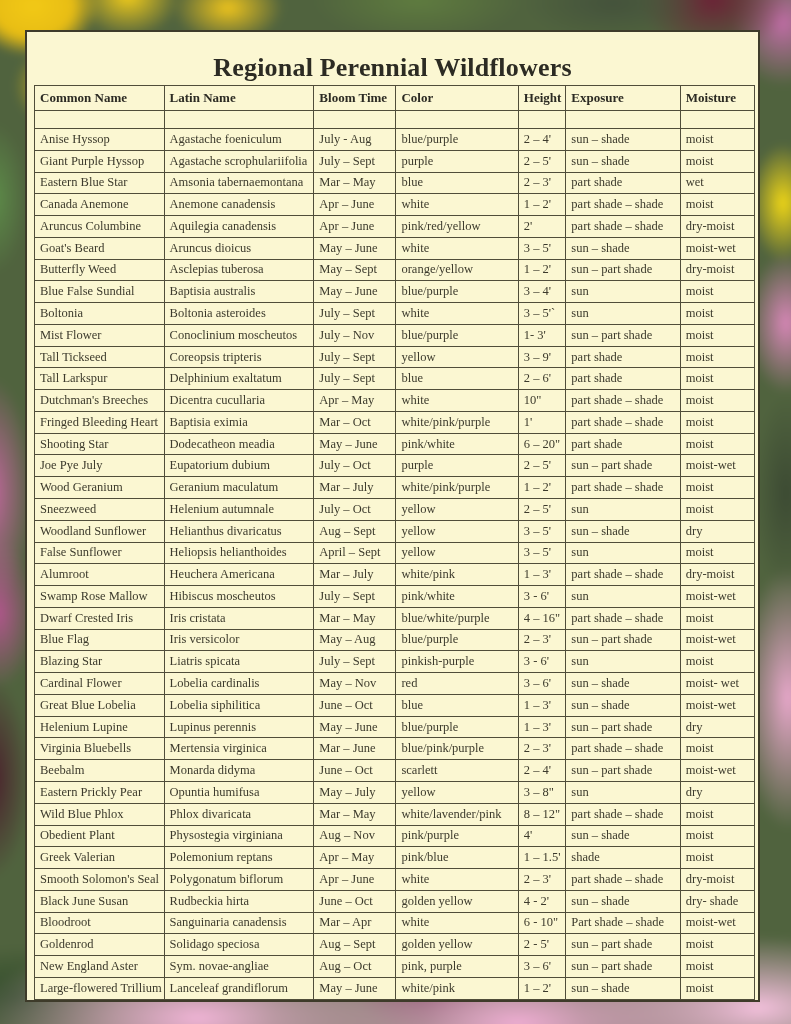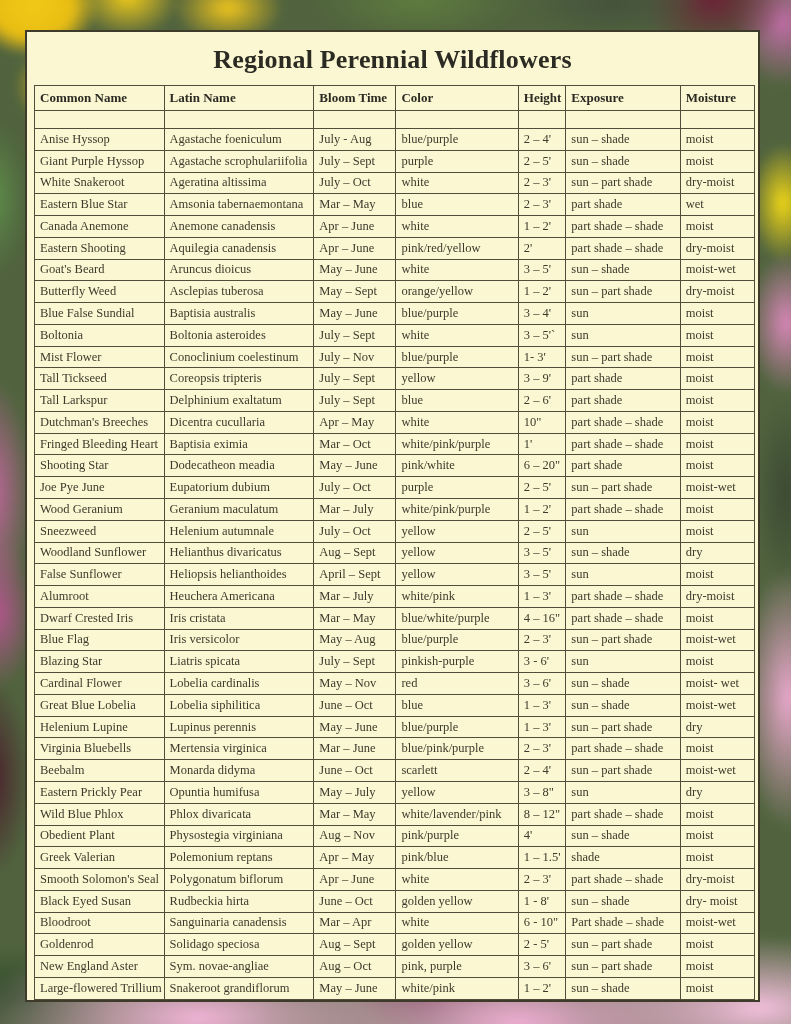--- a/index.html
+++ b/index.html
@@ -33,21 +33,21 @@
       radial-gradient(290px 105px at 530px 1035px,#eeadd2 0%,rgba(238,173,210,0) 85%),
       radial-gradient(210px 85px at 770px 1020px,#f3c0dc 0%,rgba(243,192,220,0) 85%),
       radial-gradient(130px 65px at 30px 1010px,#2e4a28 0%,rgba(46,74,40,0) 80%),
       radial-gradient(95px 55px at 440px 1002px,#4e2231 0%,rgba(78,34,49,0) 80%);
   }
   .panel{
     position:absolute;left:25px;top:30px;width:735px;height:972px;
     background:#FBF7D2;border:2px solid #3E3B2A;box-sizing:border-box;z-index:1;
   }
   .title{
-    margin:0;padding-top:13px;height:40px;text-align:center;
+    margin:8px;padding-top:13px;height:40px;text-align:center;
     font-size:26px;font-weight:bold;color:#2C2B23;letter-spacing:0.2px;
   }
   table.wf{
     position:absolute;left:7px;top:53px;width:721px;height:915px;
     border-collapse:collapse;table-layout:fixed;
     font-size:12.5px;color:#3C3A2C;
   }
   table.wf th, table.wf td{
     border:1px solid #504D3A;padding:0 5px;text-align:left;
     overflow:hidden;white-space:nowrap;vertical-align:middle;
@@ -109,48 +109,39 @@
         <tr>
           <td>Giant Purple Hyssop</td>
           <td>Agastache scrophulariifolia</td>
           <td>July – Sept</td>
           <td>purple</td>
           <td>2 – 5'</td>
           <td>sun – shade</td>
           <td>moist</td>
         </tr>
         <tr>
-          <td>White Snakeroot</td>
-          <td>Ageratina altissima</td>
-          <td>July – Oct</td>
-          <td>white</td>
-          <td>2 – 3'</td>
-          <td>sun – part shade</td>
-          <td>dry-moist</td>
-        </tr>
-        <tr>
           <td>Eastern Blue Star</td>
           <td>Amsonia tabernaemontana</td>
           <td>Mar – May</td>
           <td>blue</td>
           <td>2 – 3'</td>
           <td>part shade</td>
           <td>wet</td>
         </tr>
         <tr>
           <td>Canada Anemone</td>
           <td>Anemone canadensis</td>
           <td>Apr – June</td>
           <td>white</td>
           <td>1 – 2'</td>
           <td>part shade – shade</td>
           <td>moist</td>
         </tr>
         <tr>
-          <td>Eastern Shooting</td>
+          <td>Aruncus Columbine</td>
           <td>Aquilegia canadensis</td>
           <td>Apr – June</td>
           <td>pink/red/yellow</td>
           <td>2'</td>
           <td>part shade – shade</td>
           <td>dry-moist</td>
         </tr>
         <tr>
           <td>Goat's Beard</td>
           <td>Aruncus dioicus</td>
@@ -182,21 +173,21 @@
           <td>Boltonia</td>
           <td>Boltonia asteroides</td>
           <td>July – Sept</td>
           <td>white</td>
           <td>3 – 5'`</td>
           <td>sun</td>
           <td>moist</td>
         </tr>
         <tr>
           <td>Mist Flower</td>
-          <td>Conoclinium coelestinum</td>
+          <td>Conoclinium moscheutos</td>
           <td>July – Nov</td>
           <td>blue/purple</td>
           <td>1- 3'</td>
           <td>sun – part shade</td>
           <td>moist</td>
         </tr>
         <tr>
           <td>Tall Tickseed</td>
           <td>Coreopsis tripteris</td>
           <td>July – Sept</td>
@@ -235,21 +226,21 @@
         <tr>
           <td>Shooting Star</td>
           <td>Dodecatheon meadia</td>
           <td>May – June</td>
           <td>pink/white</td>
           <td>6 – 20"</td>
           <td>part shade</td>
           <td>moist</td>
         </tr>
         <tr>
-          <td>Joe Pye June</td>
+          <td>Joe Pye July</td>
           <td>Eupatorium dubium</td>
           <td>July – Oct</td>
           <td>purple</td>
           <td>2 – 5'</td>
           <td>sun – part shade</td>
           <td>moist-wet</td>
         </tr>
         <tr>
           <td>Wood Geranium</td>
           <td>Geranium maculatum</td>
@@ -287,20 +278,29 @@
           <td>moist</td>
         </tr>
         <tr>
           <td>Alumroot</td>
           <td>Heuchera Americana</td>
           <td>Mar – July</td>
           <td>white/pink</td>
           <td>1 – 3'</td>
           <td>part shade – shade</td>
           <td>dry-moist</td>
+        </tr>
+        <tr>
+          <td>Swamp Rose Mallow</td>
+          <td>Hibiscus moscheutos</td>
+          <td>July – Sept</td>
+          <td>pink/white</td>
+          <td>3 - 6'</td>
+          <td>sun</td>
+          <td>moist-wet</td>
         </tr>
         <tr>
           <td>Dwarf Crested Iris</td>
           <td>Iris cristata</td>
           <td>Mar – May</td>
           <td>blue/white/purple</td>
           <td>4 – 16"</td>
           <td>part shade – shade</td>
           <td>moist</td>
         </tr>
@@ -406,27 +406,27 @@
         <tr>
           <td>Smooth Solomon's Seal</td>
           <td>Polygonatum biflorum</td>
           <td>Apr – June</td>
           <td>white</td>
           <td>2 – 3'</td>
           <td>part shade – shade</td>
           <td>dry-moist</td>
         </tr>
         <tr>
-          <td>Black Eyed Susan</td>
+          <td>Black June Susan</td>
           <td>Rudbeckia hirta</td>
           <td>June – Oct</td>
           <td>golden yellow</td>
-          <td>1 - 8'</td>
-          <td>sun – shade</td>
-          <td>dry- moist</td>
+          <td>4 - 2'</td>
+          <td>sun – shade</td>
+          <td>dry- shade</td>
         </tr>
         <tr>
           <td>Bloodroot</td>
           <td>Sanguinaria canadensis</td>
           <td>Mar – Apr</td>
           <td>white</td>
           <td>6 - 10"</td>
           <td>Part shade – shade</td>
           <td>moist-wet</td>
         </tr>
@@ -443,21 +443,21 @@
           <td>New England Aster</td>
           <td>Sym. novae-angliae</td>
           <td>Aug – Oct</td>
           <td>pink, purple</td>
           <td>3 – 6'</td>
           <td>sun – part shade</td>
           <td>moist</td>
         </tr>
         <tr>
           <td>Large-flowered Trillium</td>
-          <td>Snakeroot grandiflorum</td>
+          <td>Lanceleaf grandiflorum</td>
           <td>May – June</td>
           <td>white/pink</td>
           <td>1 – 2'</td>
           <td>sun – shade</td>
           <td>moist</td>
         </tr>
       </tbody>
   </table>
 </div>
 

